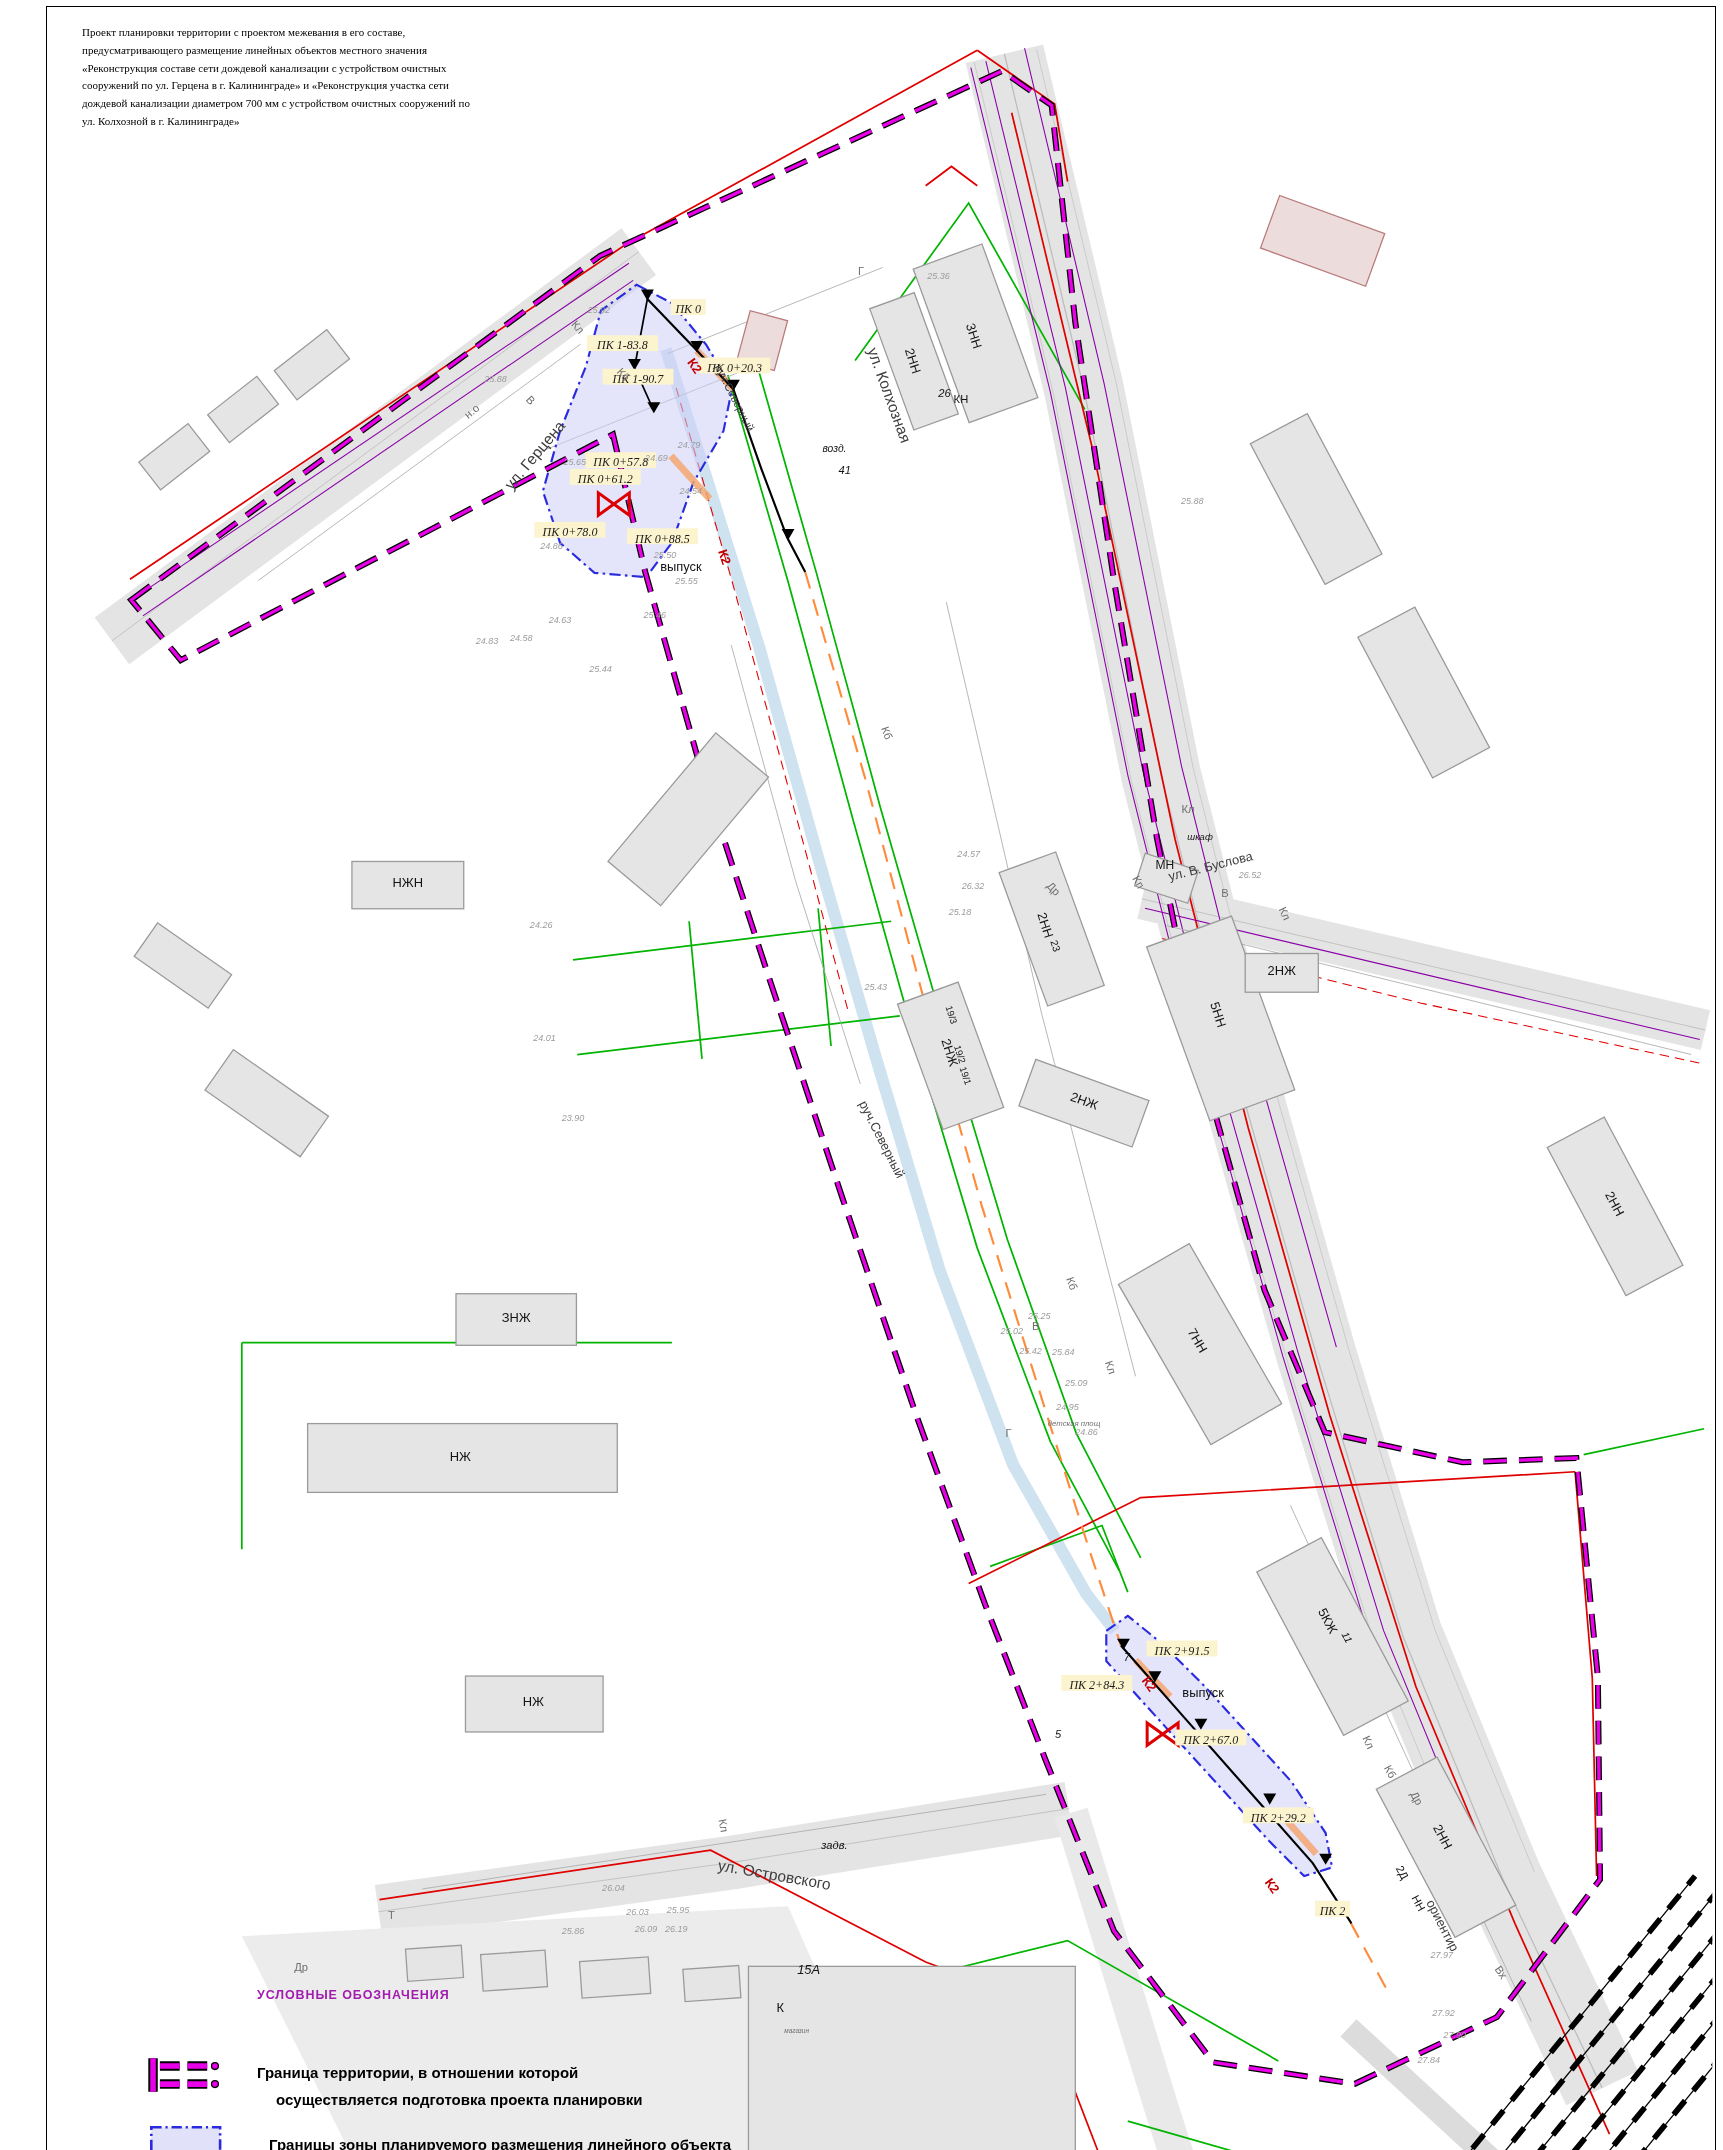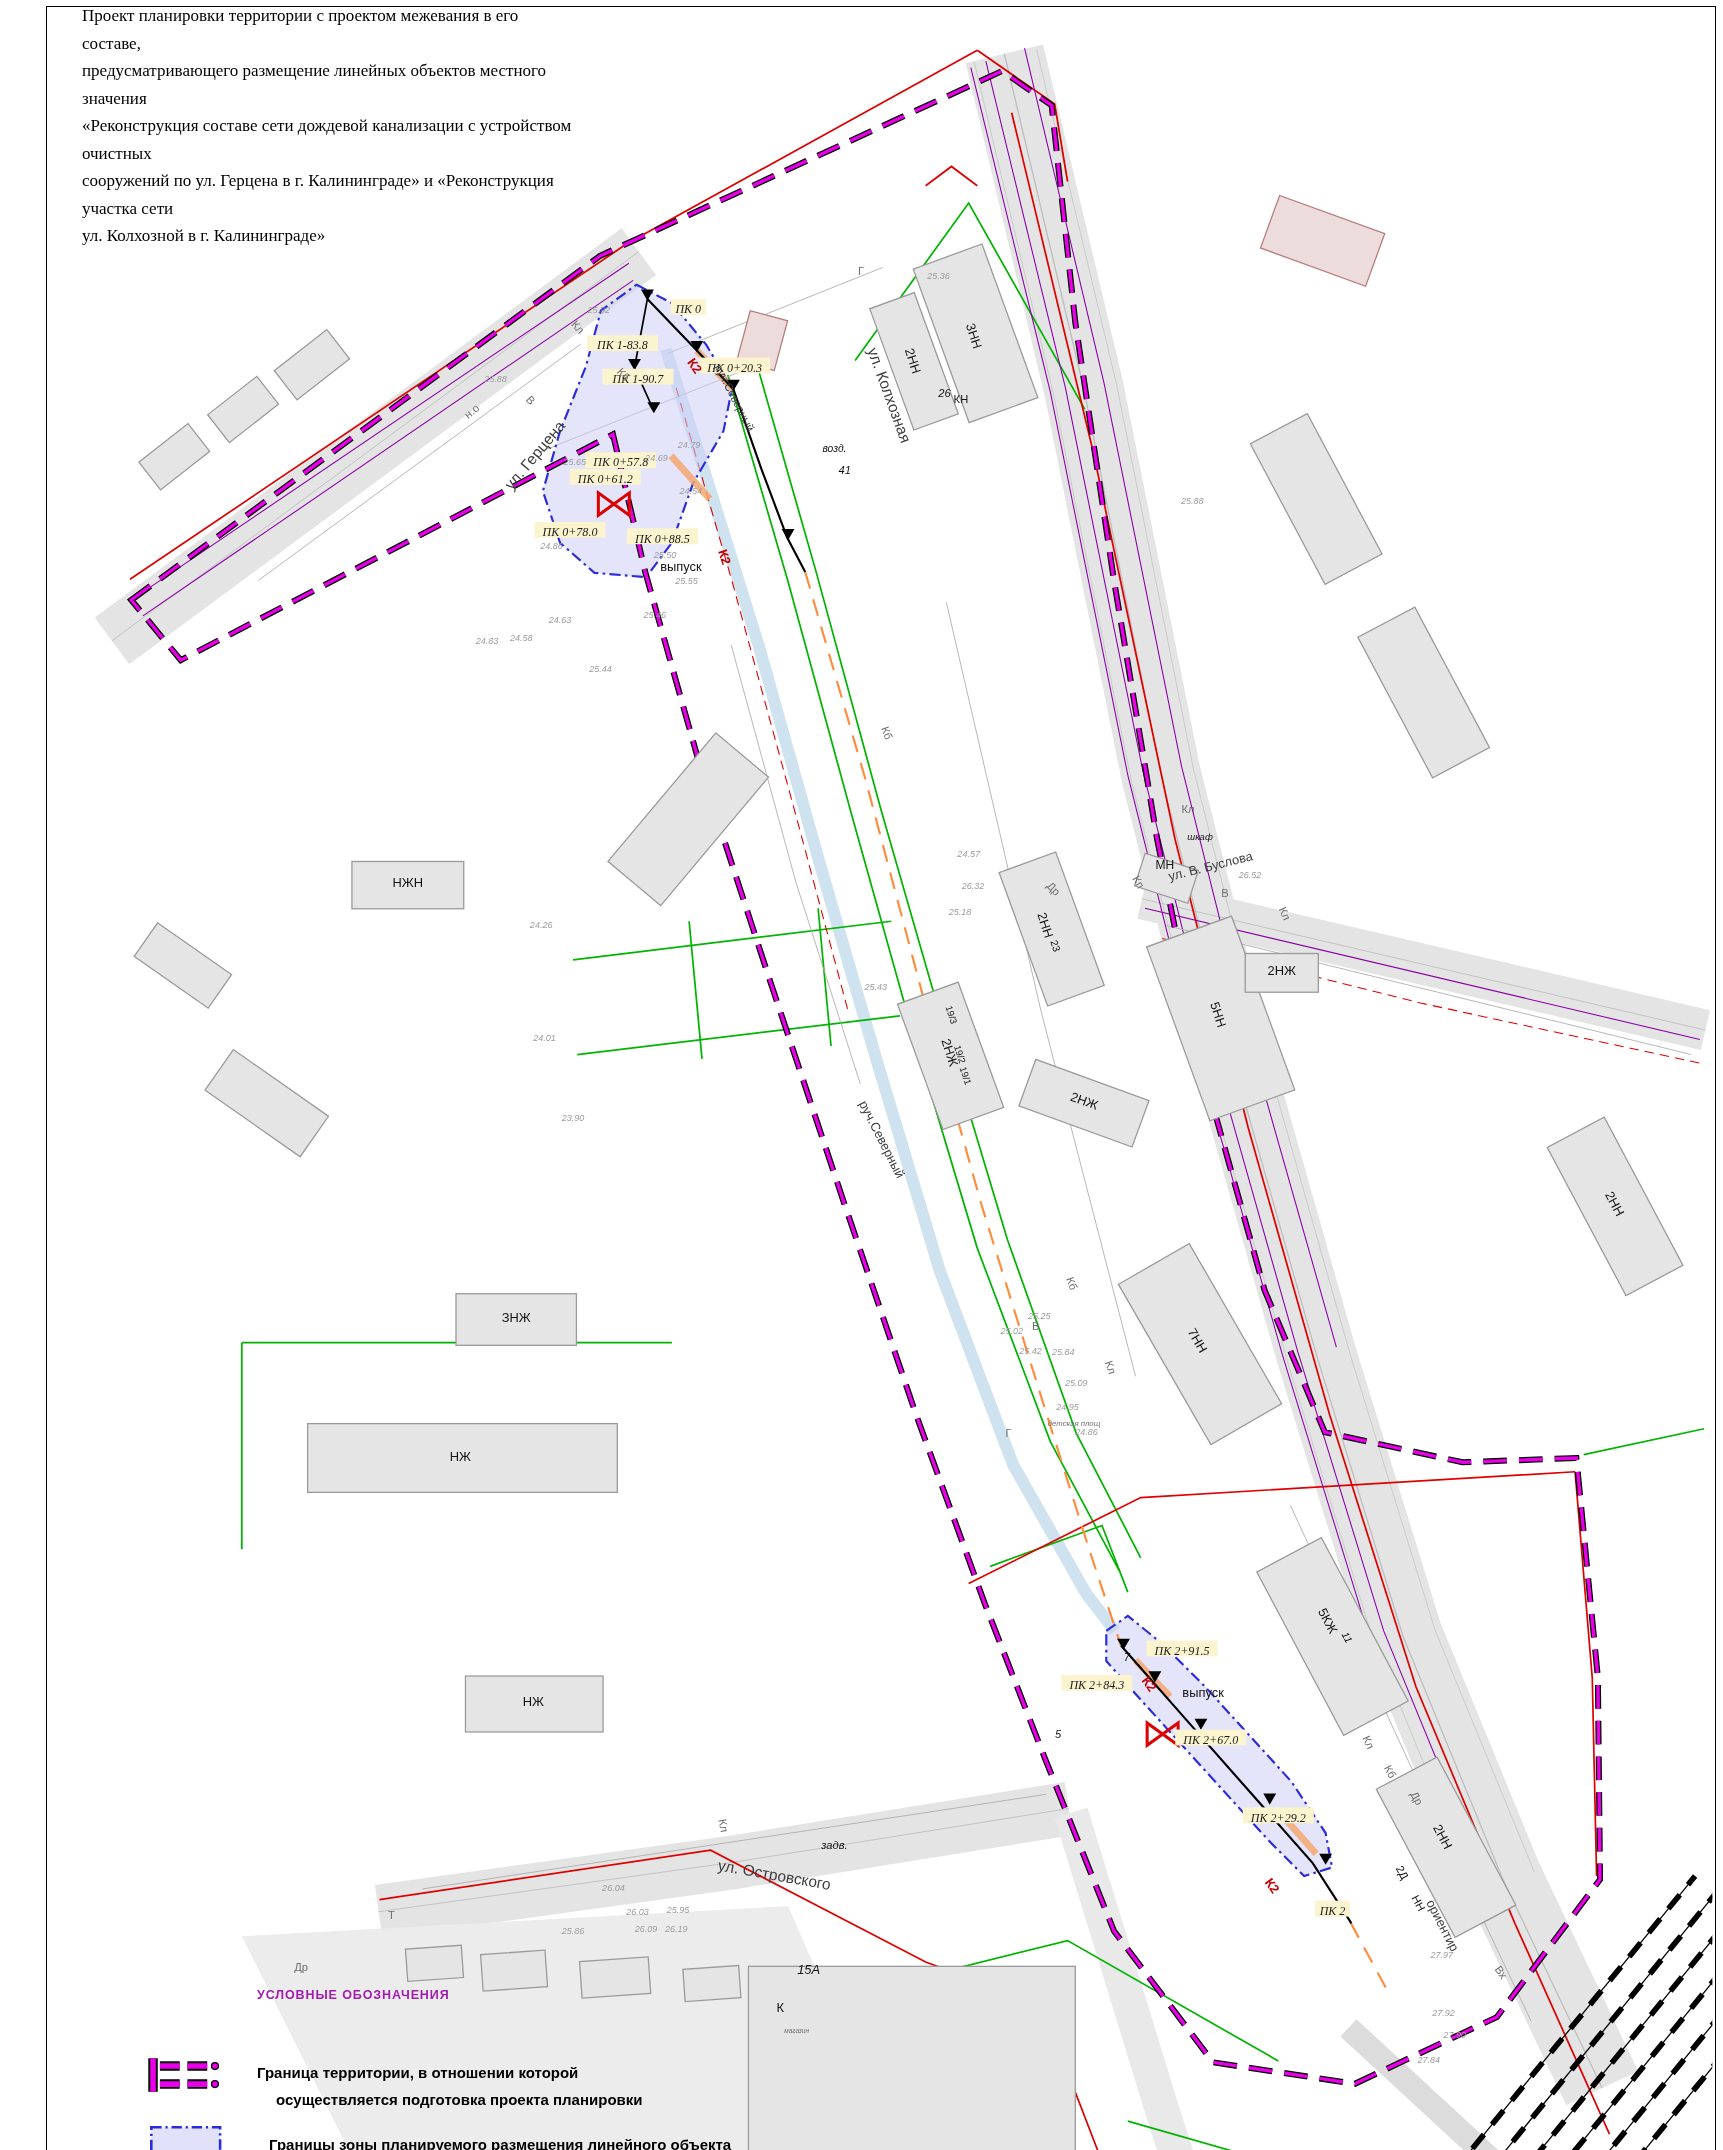--- a/index.html
+++ b/index.html
@@ -1,37 +1,38 @@
 <!DOCTYPE html>
 <html style="font-size:6.9px"><head>
 <meta charset="utf-8">
 <style>
   html,body{margin:0;padding:0;background:#fff;}
   #sheet{position:relative;width:1724px;height:2433px;background:#fff;overflow:hidden;
          font-family:"Liberation Sans",sans-serif;}
   #frame{position:absolute;left:46px;top:6px;width:1668px;height:2421px;border:1.7px solid #000;}
-  #proj-title{position:absolute;left:82px;top:2px;width:495px;
-      font-family:"Liberation Serif",serif;font-size:17px;line-height:1.62;color:#000;}
+  #proj-title{position:absolute;left:82px;top:24px;width:495px;
+      font-family:"Liberation Serif",serif;font-size:11px;line-height:1.62;color:#000;}
   #map-svg{position:absolute;left:0;top:0;}
   
   .lg-head{position:absolute;left:257px;top:1988px;font-size:12.5px;font-weight:bold;letter-spacing:0.9px;color:#a21caf;}
   .lg-txt{position:absolute;font-size:15px;font-weight:bold;color:#000;}
   .lg-sym{position:absolute;}
 </style>
 </head>
 <body>
 
 <div id="sheet">
   <div id="frame"></div>
 
   <div id="proj-title">
     <div>Проект планировки территории с проектом межевания в его составе,</div>
     <div>предусматривающего размещение линейных объектов местного значения</div>
     <div>«Реконструкция составе сети дождевой канализации с устройством очистных</div>
     <div>сооружений по ул. Герцена в  г. Калининграде» и «Реконструкция участка сети</div>
+    <div>дождевой канализации диаметром 700 мм с устройством очистных сооружений по</div>
     <div>ул. Колхозной в  г. Калининграде»</div>
   </div>
 
   <svg id="map-svg" width="1724" height="2433" viewBox="0 0 4008 5657">
     <defs>
       <clipPath id="pageclip">
           <rect x="111" y="18" width="3870" height="5620"></rect>
         </clipPath>
     </defs>
     <g clip-path="url(#pageclip)">

